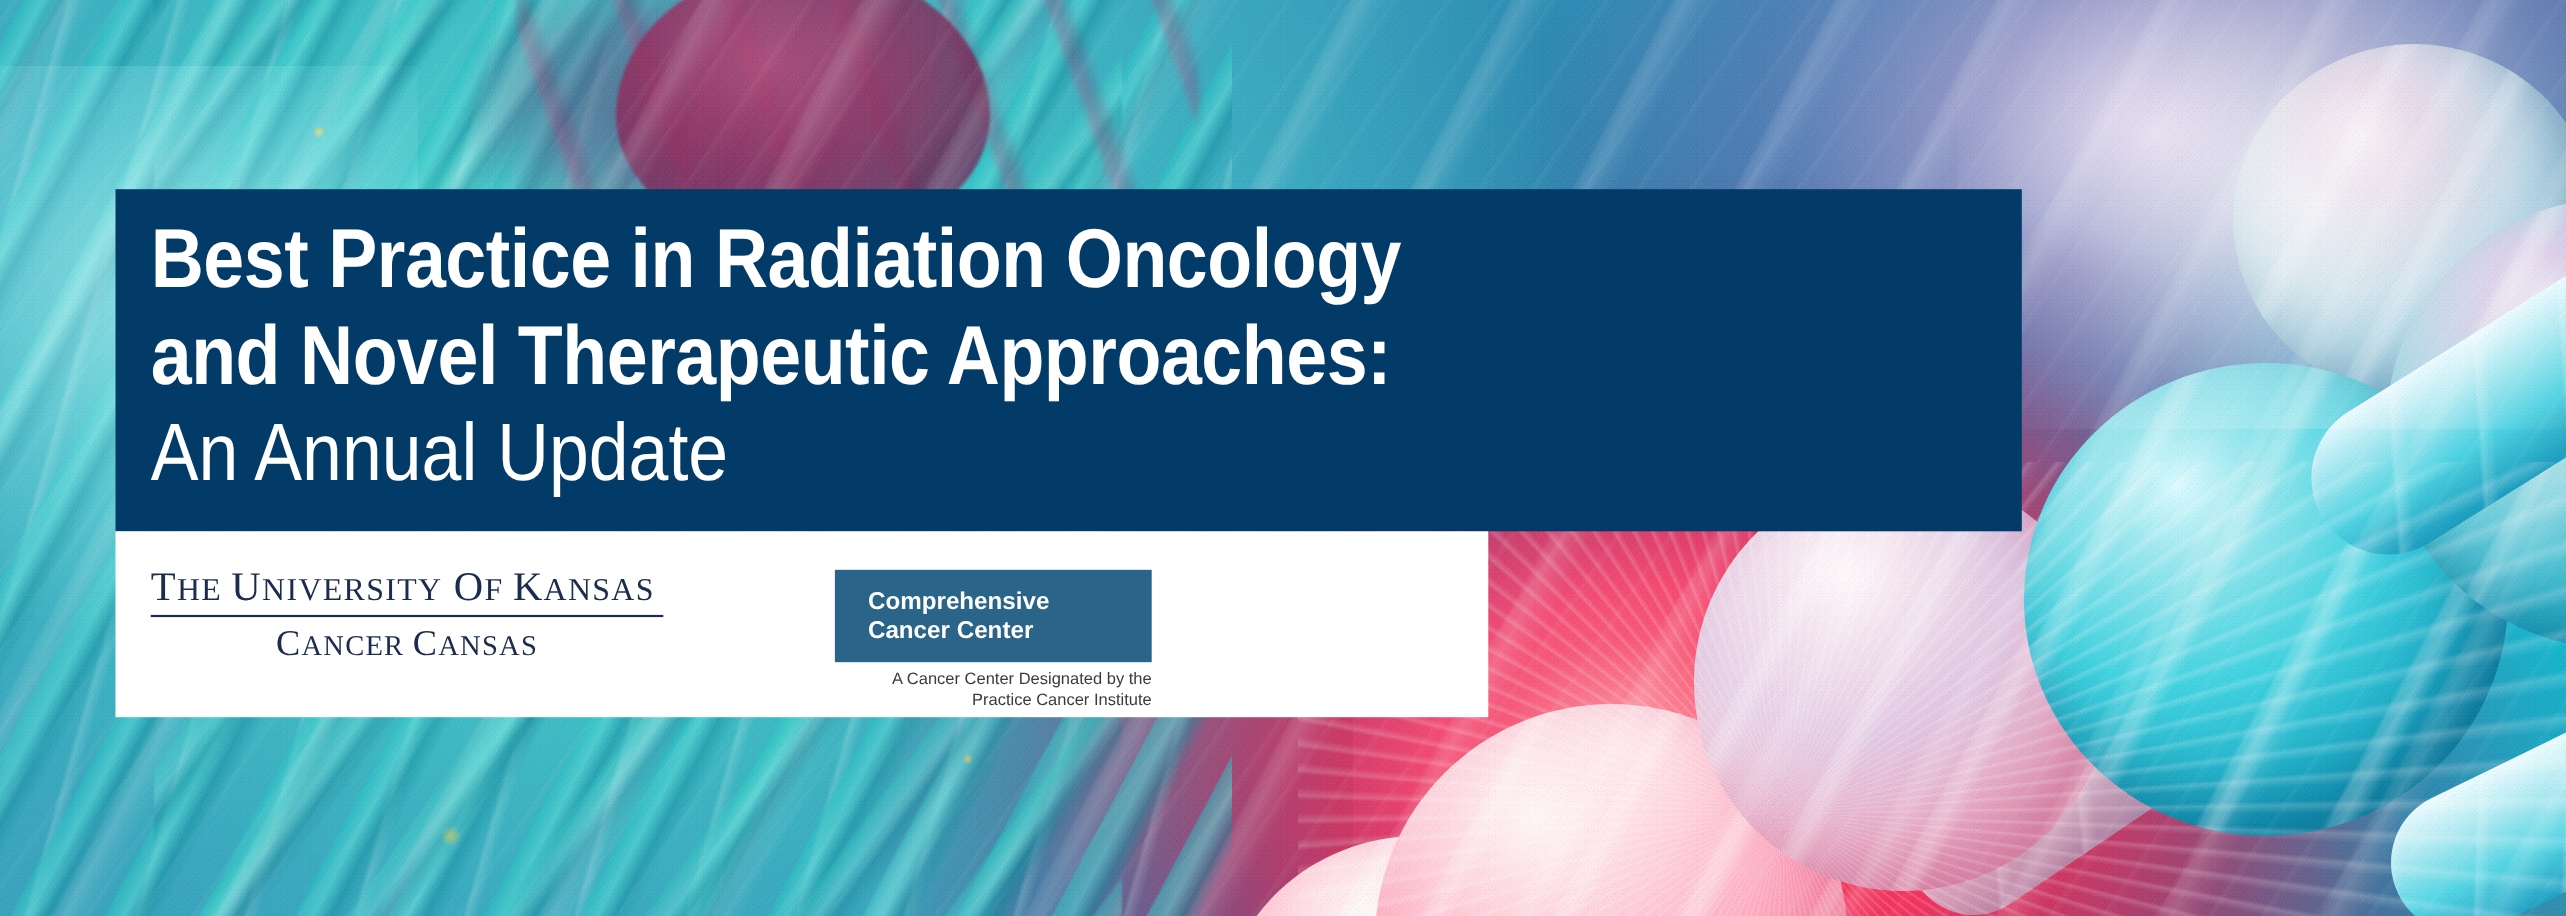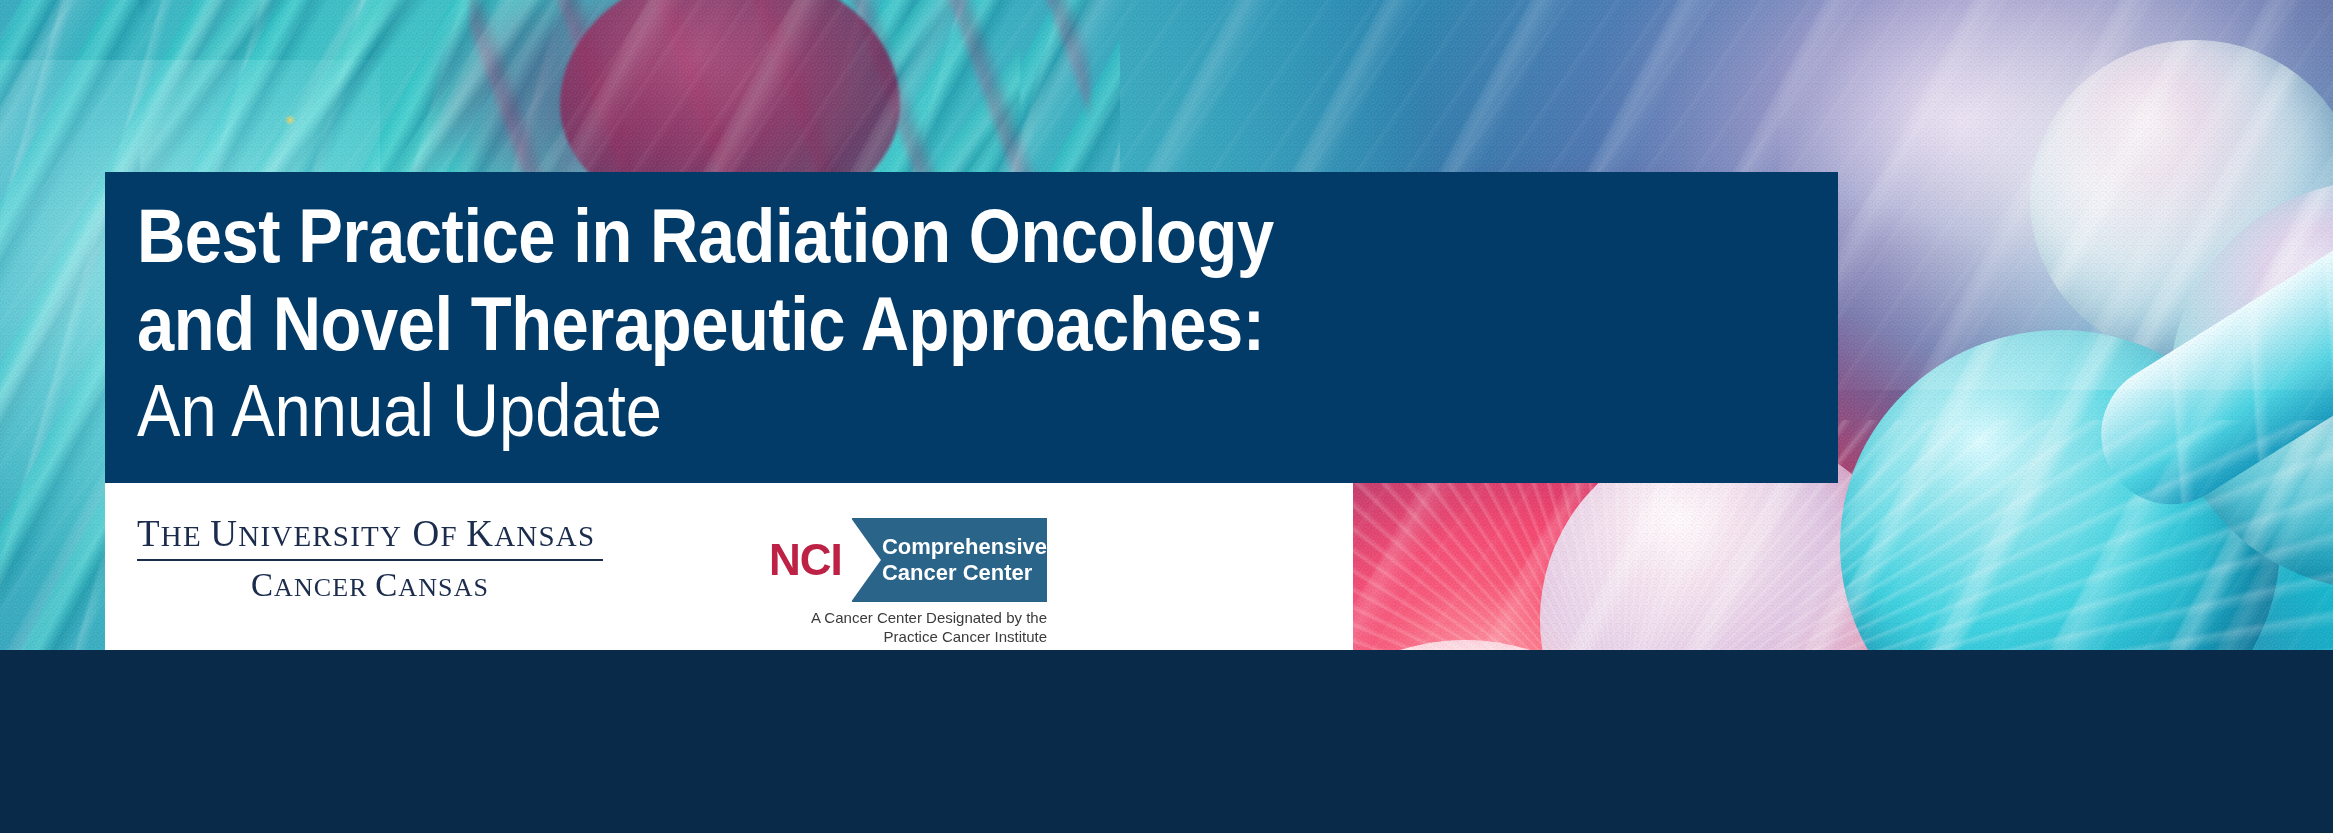--- a/index.html
+++ b/index.html
@@ -6,21 +6,21 @@
   * { box-sizing: border-box; margin: 0; padding: 0; }
   html, body {
     width: 2333px; height: 833px;
     overflow: hidden;
     background: #0a2a4a;
     font-family: "Liberation Sans", sans-serif;
   }
 
   #banner {
     position: relative;
-    width: 2333px; height: 650px;
+    width: 2333px; height: 833px;
     overflow: hidden;
   }
 
   
   .bg-base {
     position: absolute; inset: 0;
     background:
       radial-gradient(ellipse 900px 620px at 1560px 700px, #ff2a3c 0%, #f0305a 28%, rgba(210,40,90,0.72) 48%, rgba(120,40,110,0.28) 70%, rgba(40,60,120,0) 88%),
       radial-gradient(ellipse 700px 520px at 1960px 120px, rgba(255,230,250,0.85) 0%, rgba(220,180,225,0.55) 26%, rgba(140,130,200,0.32) 52%, rgba(40,70,140,0) 80%),
       radial-gradient(ellipse 820px 700px at 2260px 520px, #12c3d6 0%, #17a9c4 30%, rgba(25,140,175,0.55) 58%, rgba(20,70,130,0) 85%),
@@ -423,23 +423,20 @@
   <div id="logo-bar">
 
     <div id="ku-logo">
       <div class="ku-line1"><span>T</span><span class="sc">HE </span><span>U</span><span class="sc">NIVERSITY</span><span> O</span><span class="sc">F </span><span>K</span><span class="sc">ANSAS</span></div>
       <div class="ku-rule"></div>
       <div class="ku-line2"><span>C</span><span class="sc">ANCER </span><span>C</span><span class="sc">ANSAS</span></div>
     </div>
 
     <div id="nci-logo">
       <div class="nci-badge">
-        <div class="nci-left">
-          <span class="nci-mark">NCI</span>
-        </div>
         <div class="nci-right">
           <div>Comprehensive</div>
           <div>Cancer Center</div>
         </div>
       </div>
       <div class="nci-sub">
         <div>A Cancer Center Designated by the</div>
         <div>Practice Cancer Institute</div>
       </div>
     </div>

